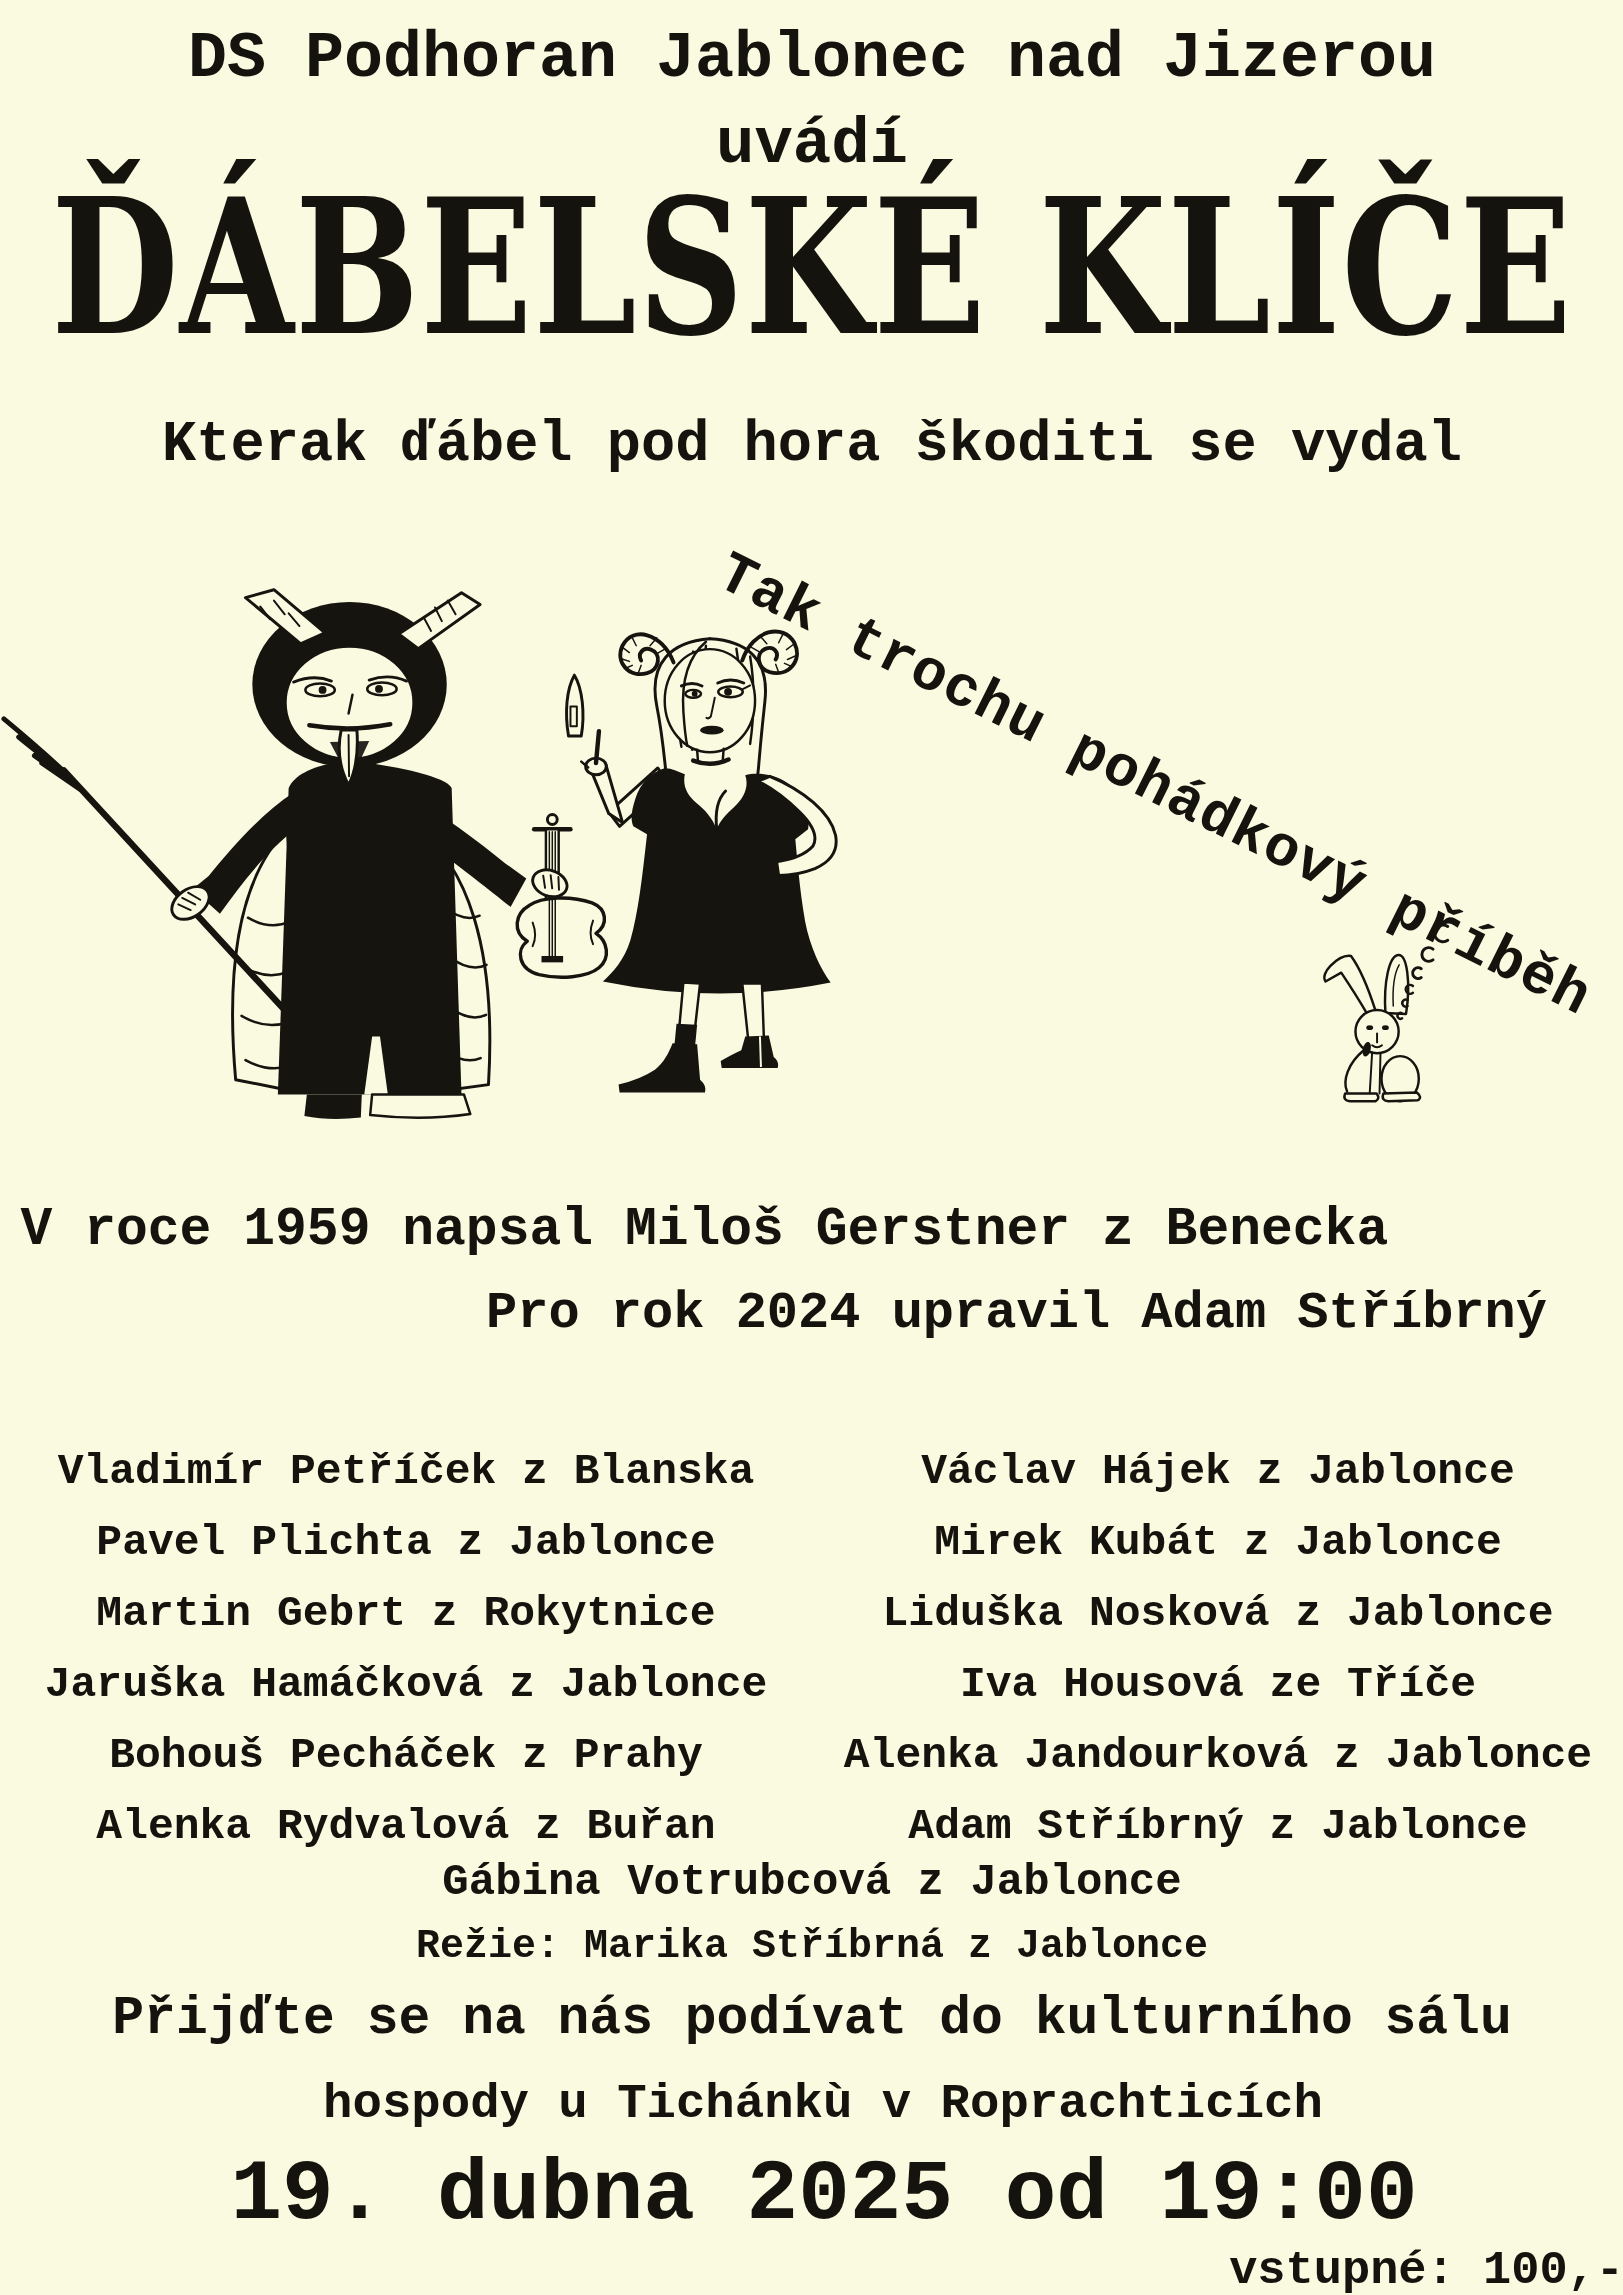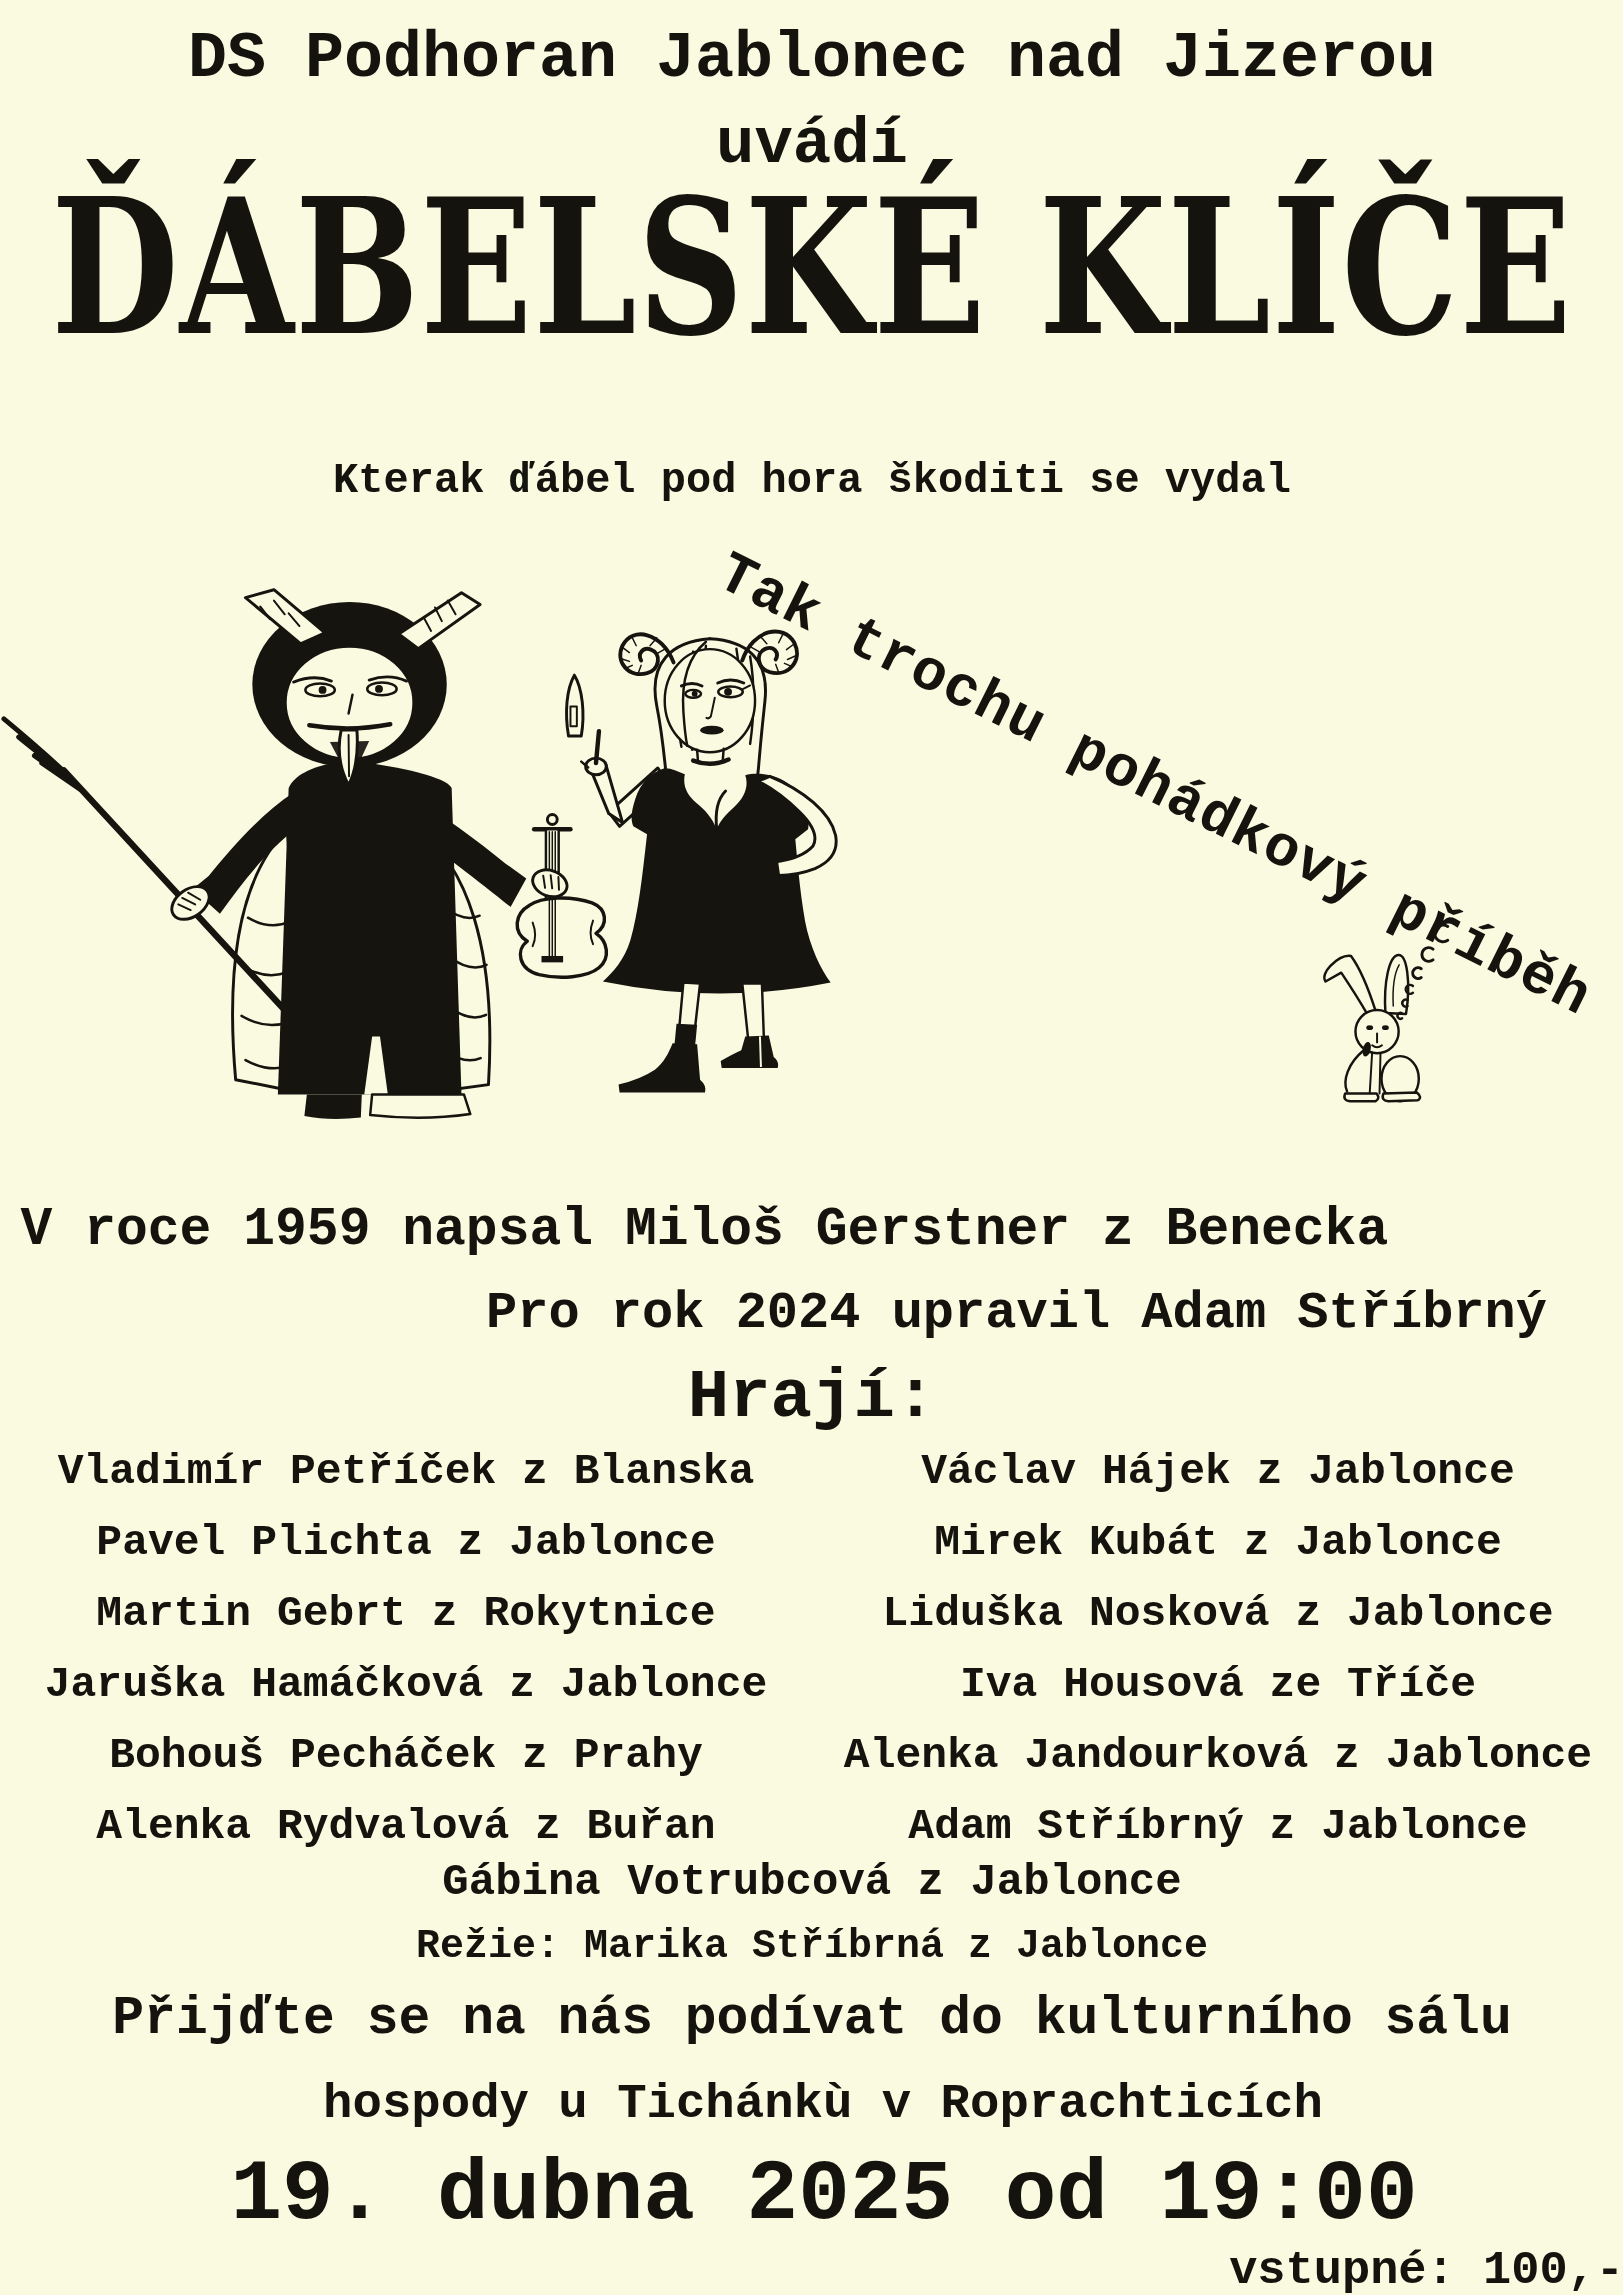--- a/index.html
+++ b/index.html
@@ -10,21 +10,21 @@
     font-family:"Liberation Mono","DejaVu Sans Mono",monospace; font-weight:700;
   }
   .line{ position:absolute; left:0; width:100%; text-align:center; white-space:nowrap; }
   .presenter{ top:22px;  font-size:65px; }
   .presents { top:109px; font-size:64px; }
   .maintitle{
     top:156px; font-size:147px; letter-spacing:1px;
     font-family:"DejaVu Serif","Liberation Serif",serif; font-weight:700;
     transform:scaleY(1.28); transform-origin:center top;
   }
-  .subtitle { top:413px; font-size:42px;margin-top:44px; }
+  .subtitle { top:413px; font-size:57px; }
   .tagline{
     position:absolute; left:736px; top:541px; font-size:58px; white-space:nowrap;
     transform:rotate(26.5deg); transform-origin:left top; letter-spacing:1px;
   }
   .illu{ position:absolute; left:0; top:515px; width:1624px; height:663px; }
   .author    { top:1200px; font-size:53px; text-align:left; padding-left:20.6px; }
   .adaptation{ top:1284px; font-size:52px; text-align:left; padding-left:486px; }
   .casthead  { top:1359px; font-size:69px; }
   .castgrid{ position:absolute; top:1436px; left:0; width:100%; display:flex; }
   .castcol{ width:50%; display:flex; flex-direction:column; }
@@ -197,21 +197,20 @@
         <path class="ln" stroke-width="5" d="M2878,959 A9 9 0 1 0 2878,973"></path>
         <path class="ln" stroke-width="6" d="M2895,924 A11 11 0 1 0 2895,942"></path>
         <path class="ln" stroke-width="6" d="M2919,884 A14 14 0 1 0 2919,906"></path>
         <path class="ln" stroke-width="6" d="M2949,838 A17 17 0 1 0 2949,866"></path>
       </g>
     </g>
   </svg>
 
   <div class="line author">V roce 1959 napsal Miloš Gerstner z Benecka</div>
   <div class="line adaptation">Pro rok 2024 upravil Adam Stříbrný</div>
-  <div class="line casthead">Hrají:</div>
 
   <div class="castgrid">
     <div class="castcol">
       <div class="castrow">Vladimír Petříček z Blanska</div>
       <div class="castrow">Pavel Plichta z Jablonce</div>
       <div class="castrow">Martin Gebrt z Rokytnice</div>
       <div class="castrow">Jaruška Hamáčková z Jablonce</div>
       <div class="castrow">Bohouš Pecháček z Prahy</div>
       <div class="castrow">Alenka Rydvalová z Buřan</div>
     </div>

